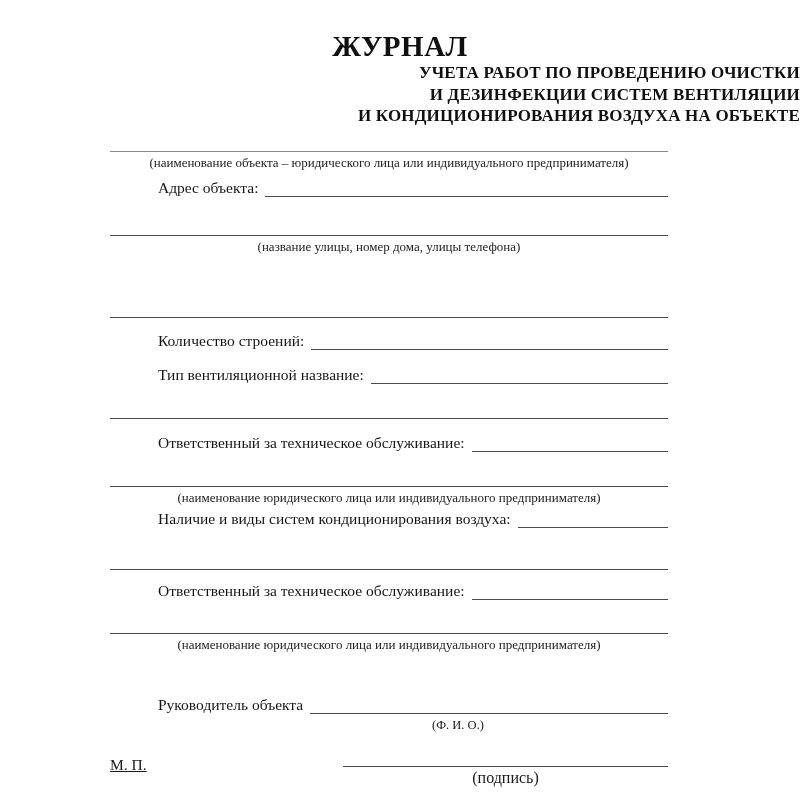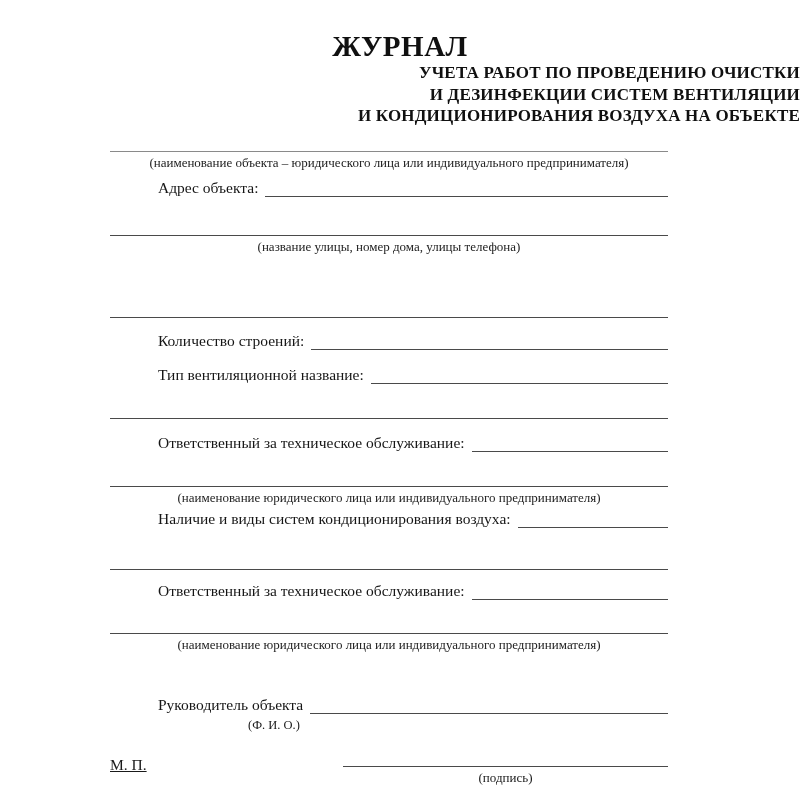--- a/index.html
+++ b/index.html
@@ -77,27 +77,28 @@
     left: 343px; right: 132px;
     top: 766px;
     border-bottom: 1.4px solid #4a4a4a;
     height: 0;
   }
   .sig-caption {
     position: absolute;
     left: 343px; right: 132px;
     top: 770px;
     text-align: center;
-    font-size: 13px;
+    font-size: 16px;
     line-height: 15px;
   }
   .fio-caption {
     position: absolute;
     left: 248px; right: 132px;
     top: 718px;
+    text-align: center;
     font-size: 12.5px;
     line-height: 15px;
   }
 </style>
 </head>
 <body>
 
 <div class="page">
 
   <div class="title-block">

